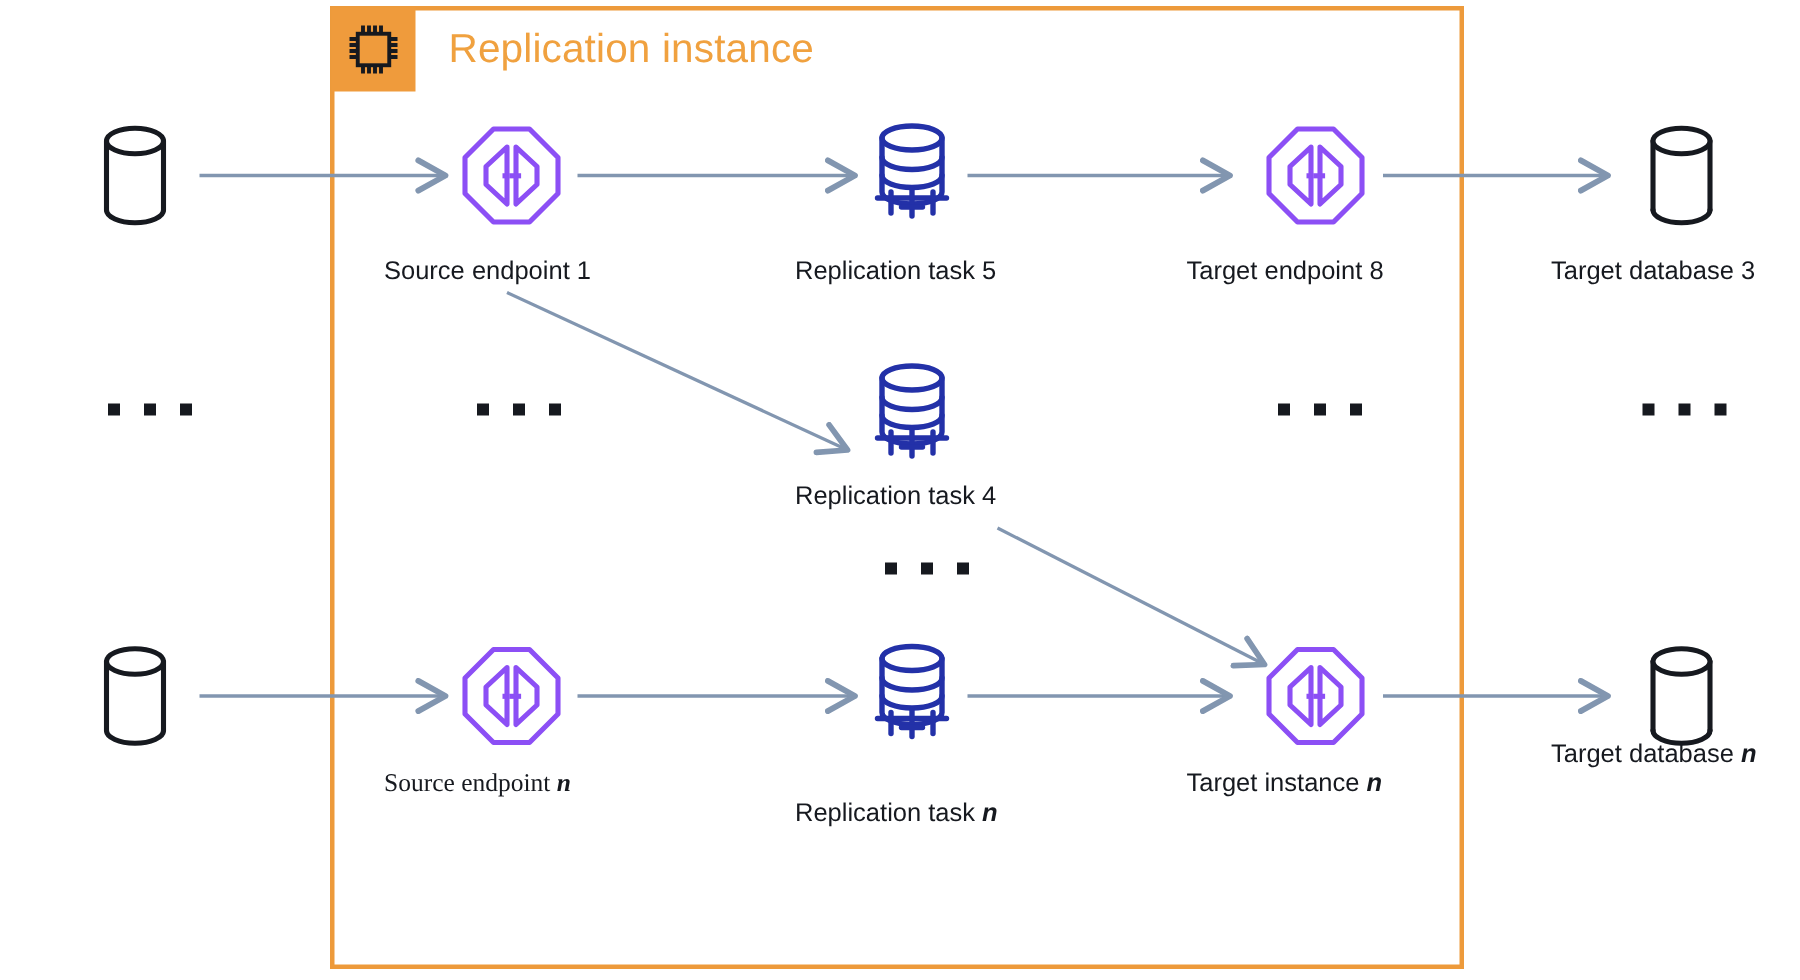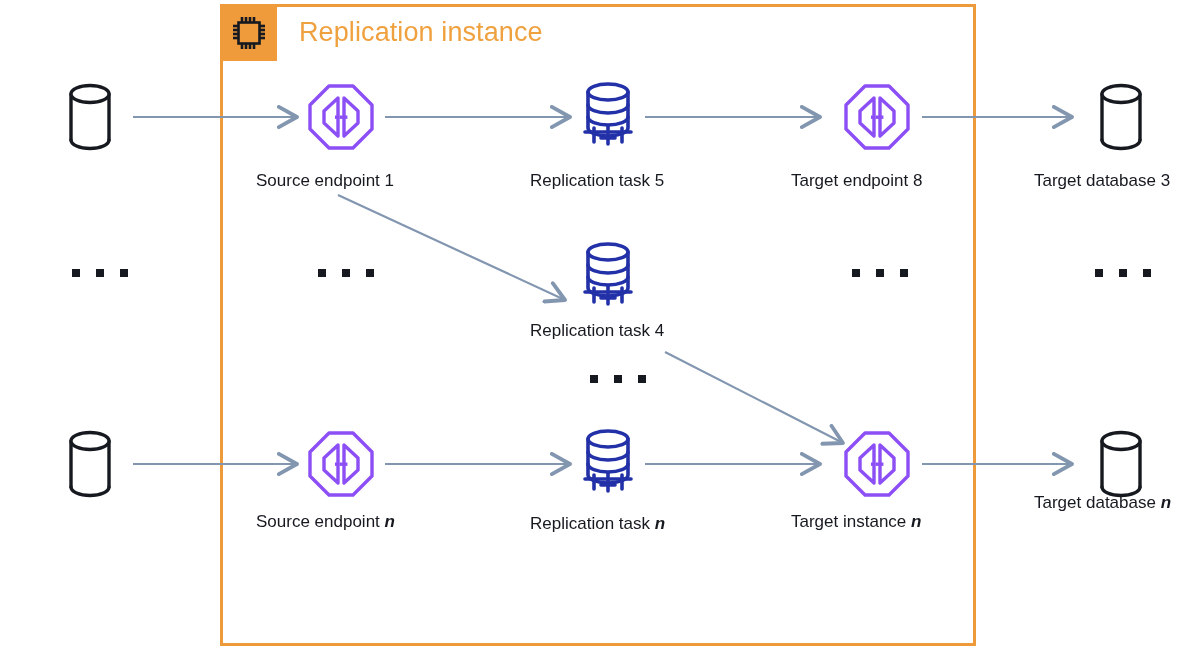--- a/index.html
+++ b/index.html
@@ -308,42 +308,42 @@
           <path d="M39 17 L53 30 L53 42 L39 55 Z"></path>
         </g>
         <g fill="#8C4FF5">
           <rect x="30" y="34.5" width="3.4" height="3.4"></rect>
           <rect x="34.5" y="34.5" width="3.4" height="3.4"></rect>
           <rect x="39" y="34.5" width="3.4" height="3.4"></rect>
         </g>
       </svg>
     </div>
   </div>
-  <div class="caption" style="left:256px; top:511px;">
+  <div class="caption" style="left:256px; top:511px;font-family:Liberation Serif, serif;">
     <span>Source endpoint </span><span class="nvar">n</span>
   </div>
 
   <div class="node" style="left:548px; top:425px;">
     <div class="glyph">
       <svg width="60" height="74" viewBox="0 0 60 74" aria-hidden="true">
         <g stroke="#2331A8" stroke-width="3.6" fill="none" stroke-linecap="round" stroke-linejoin="round">
           <ellipse cx="30" cy="12" rx="20" ry="8"></ellipse>
           <path d="M10 12 L10 25 A20 8 0 0 0 50 25 L50 12"></path>
           <path d="M10 25 L10 37 A20 8 0 0 0 50 37 L50 25"></path>
           <path d="M10 37 L10 48 A20 8 0 0 0 50 48 L50 37"></path>
           <path d="M7 52 L53 52"></path>
           <path d="M16 48 L16 62"></path>
           <path d="M44 48 L44 62"></path>
           <path d="M30 46 L30 64"></path>
           <path d="M23 58 L37 58"></path>
         </g>
       </svg>
     </div>
   </div>
-  <div class="caption" style="left:530px; top:513px;">
+  <div class="caption" style="left:530px; top:531px;">
     <span>Replication task </span><span class="nvar">n</span>
   </div>
 
   <div class="node" style="left:817px; top:425px;">
     <div class="glyph">
       <svg width="72" height="72" viewBox="0 0 72 72" aria-hidden="true">
         <g stroke="#8C4FF5" stroke-width="3.4" fill="none" stroke-linejoin="round">
           <polygon points="24,5 48,5 67,24 67,48 48,67 24,67 5,48 5,24"></polygon>
           <path d="M33 17 L19 30 L19 42 L33 55 Z"></path>
           <path d="M39 17 L53 30 L53 42 L39 55 Z"></path>

